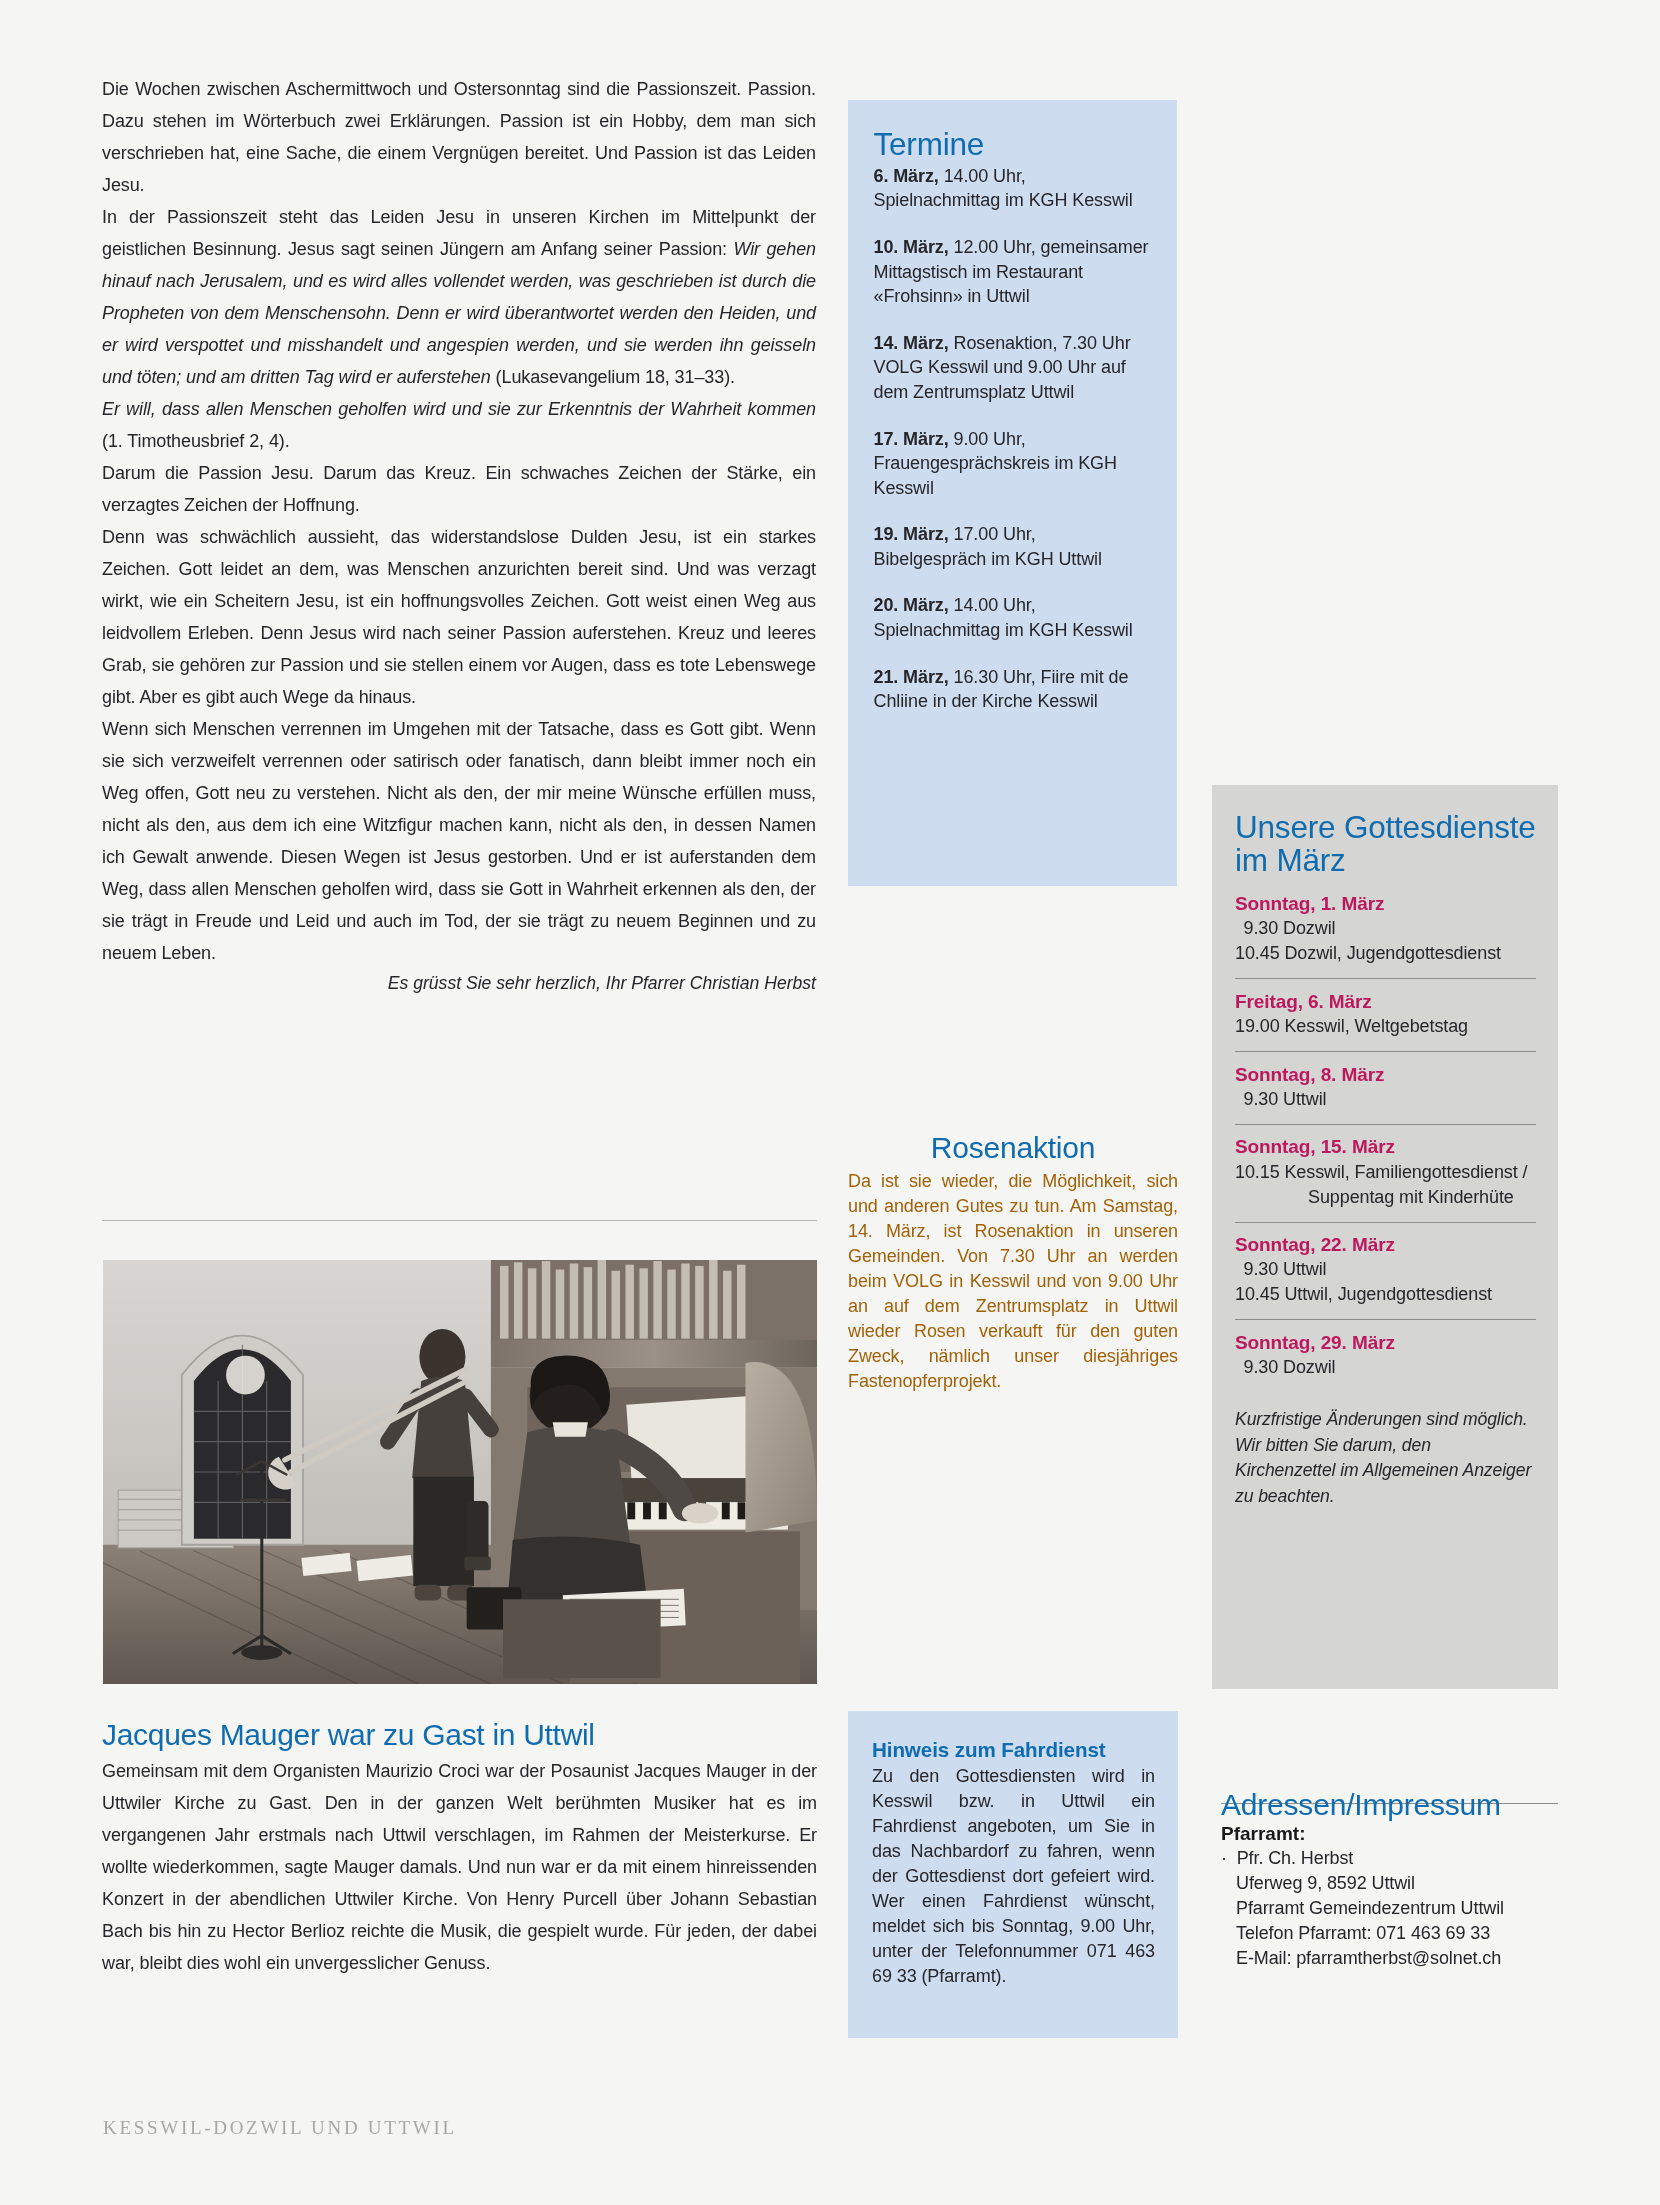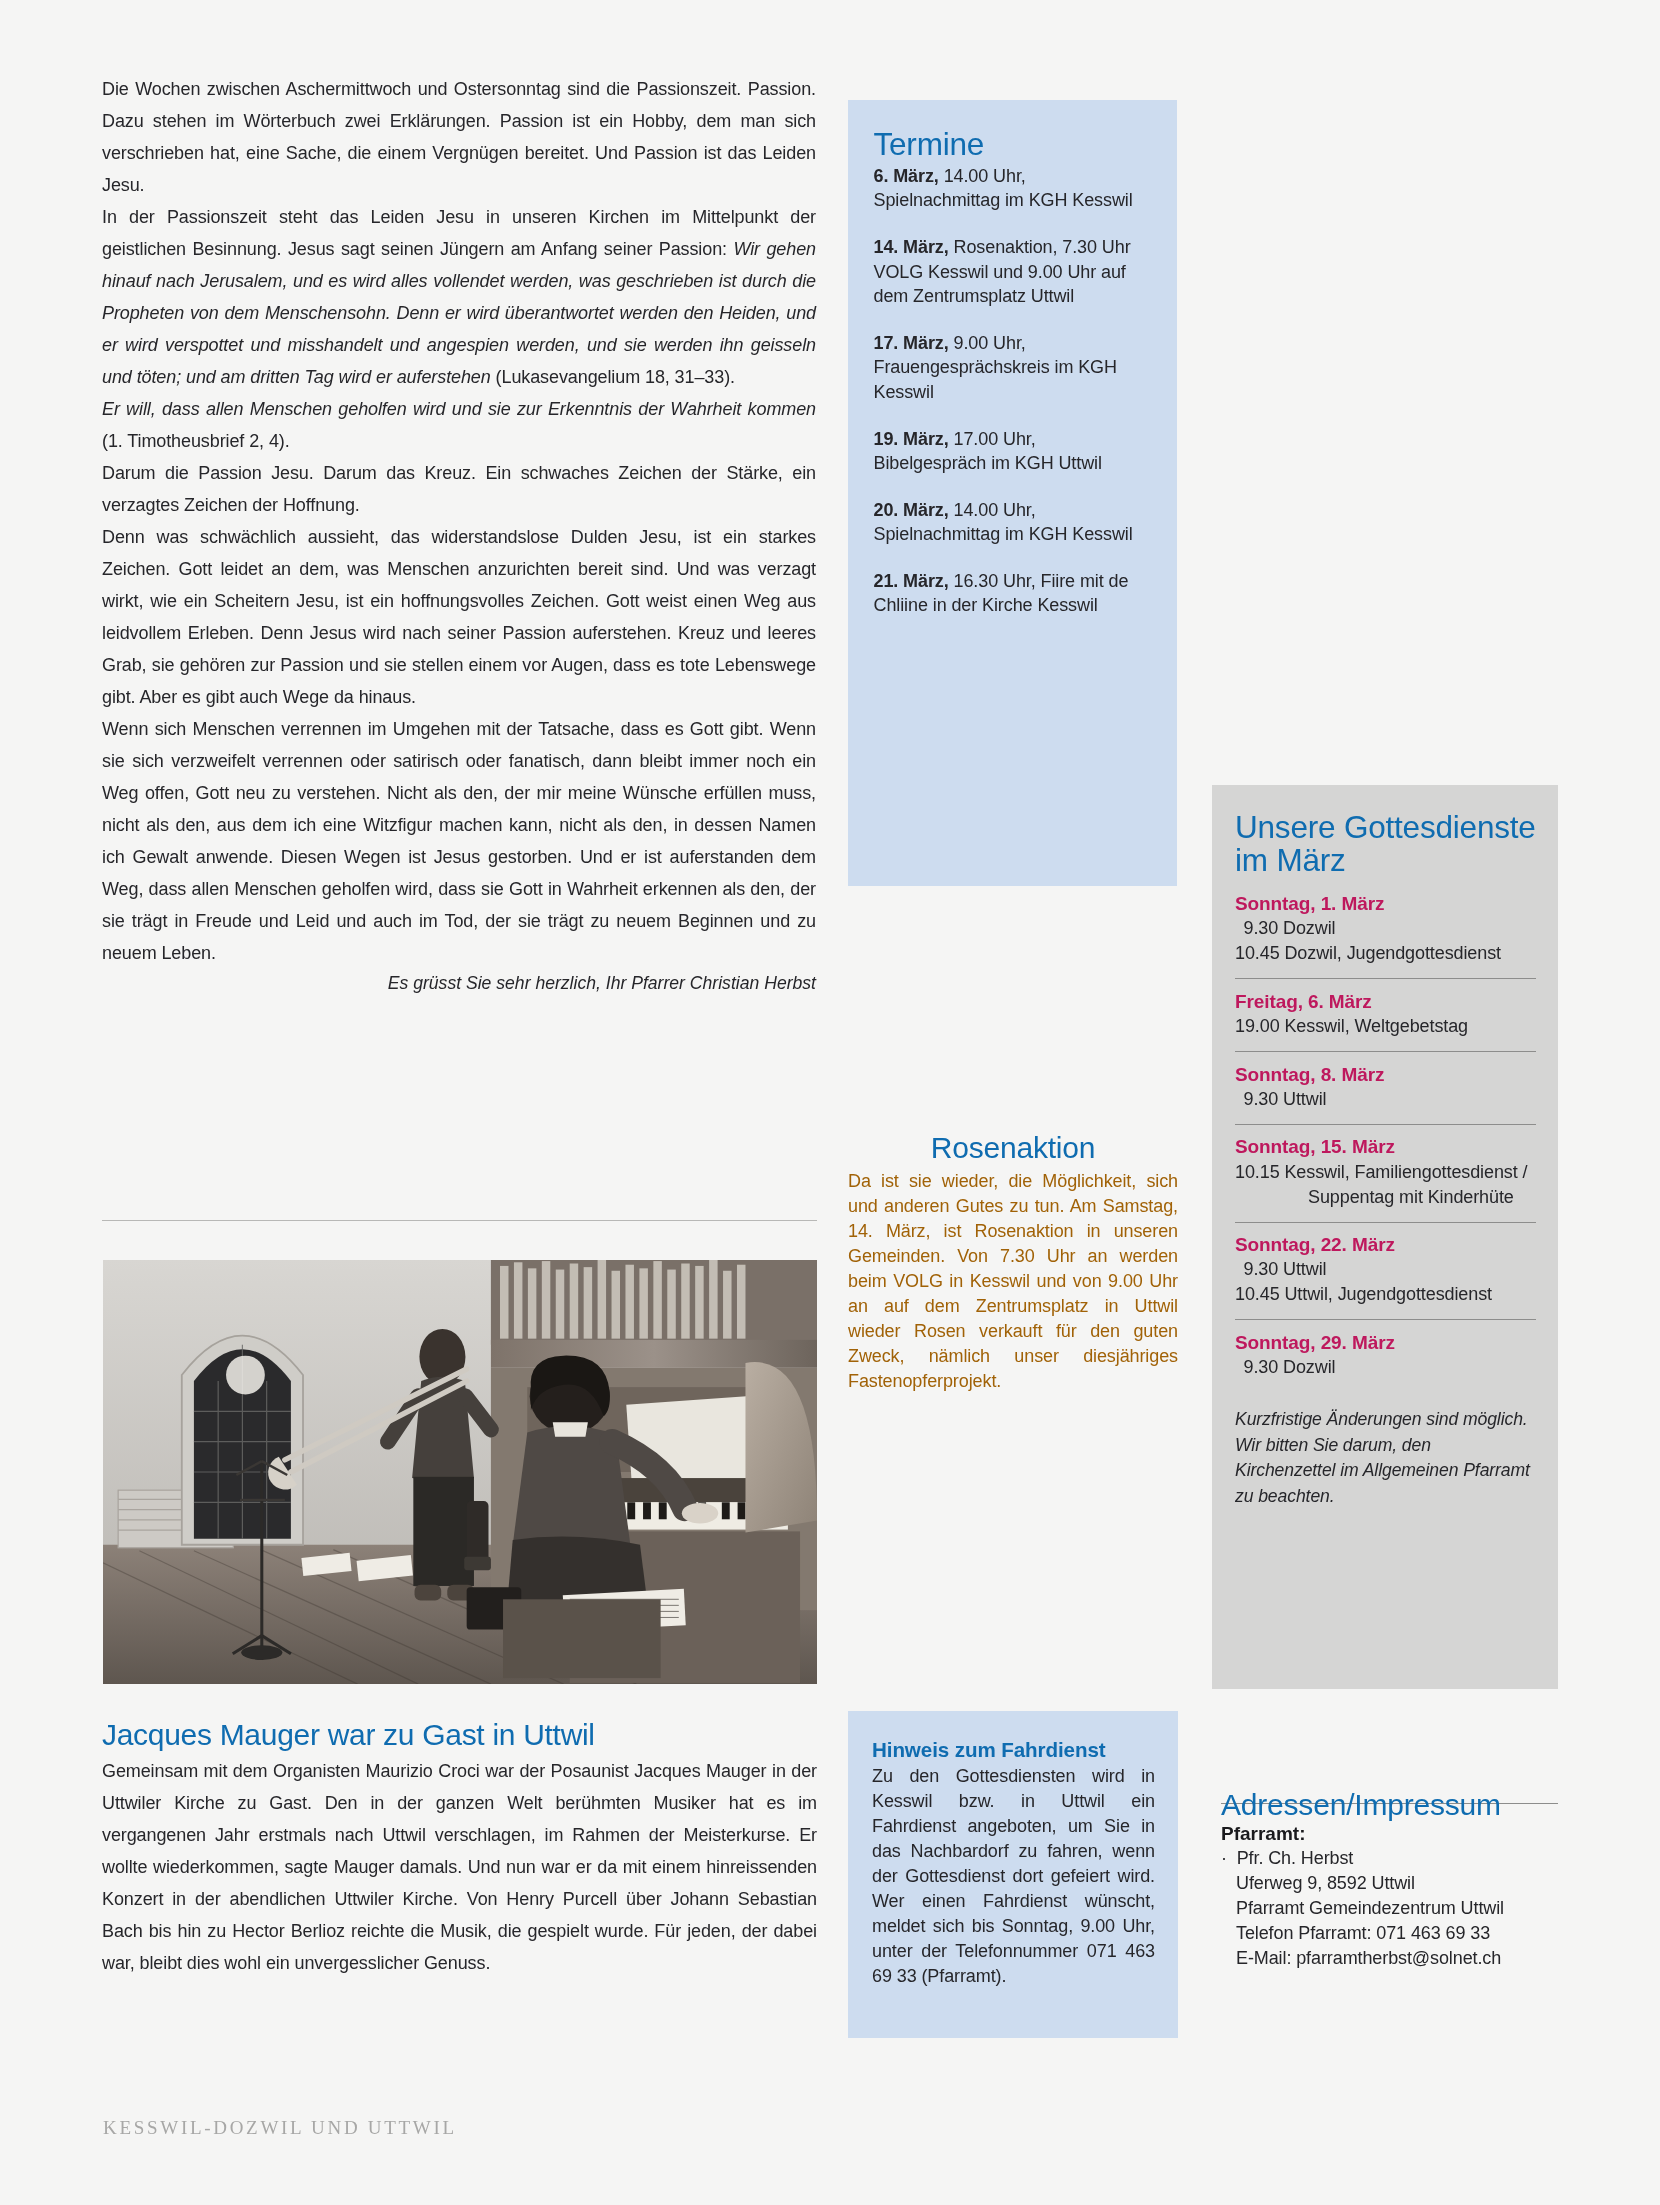--- a/index.html
+++ b/index.html
@@ -346,20 +346,21 @@
     <h2 class="h-blue">Jacques Mauger war zu Gast in Uttwil</h2>
     <p>Gemeinsam mit dem Organisten Maurizio Croci war der Posaunist Jacques Mauger in der Uttwiler Kirche zu Gast. Den in der ganzen Welt berühmten Musiker hat es im vergangenen Jahr erstmals nach Uttwil verschlagen, im Rahmen der Meisterkurse. Er wollte wiederkommen, sagte Mauger damals. Und nun war er da mit einem hinreissenden Konzert in der abendlichen Uttwiler Kirche. Von Henry Purcell über Johann Sebastian Bach bis hin zu Hector Berlioz reichte die Musik, die gespielt wurde. Für jeden, der dabei war, bleibt dies wohl ein unvergesslicher Genuss.</p>
   </div>
 
   <div class="footer">KESSWIL-DOZWIL UND UTTWIL</div>
 
   <div class="box-blue" id="termine-box">
     <div class="box-inner">
       <h2>Termine</h2>
       <p class="termin"><b>6. März,</b><span> 14.00 Uhr, Spielnachmittag im KGH Kesswil</span></p>
+      <p class="termin"><b>10. März,</b><span> 12.00 Uhr, gemeinsamer Mittagstisch im Restaurant «Frohsinn» in Uttwil</span></p>
       <p class="termin"><b>14. März,</b><span> Rosenaktion, 7.30 Uhr VOLG Kesswil und 9.00 Uhr auf dem Zentrumsplatz Uttwil</span></p>
       <p class="termin"><b>17. März,</b><span> 9.00 Uhr, Frauengesprächskreis im KGH Kesswil</span></p>
       <p class="termin"><b>19. März,</b><span> 17.00 Uhr, Bibelgespräch im KGH Uttwil</span></p>
       <p class="termin"><b>20. März,</b><span> 14.00 Uhr, Spielnachmittag im KGH Kesswil</span></p>
       <p class="termin"><b>21. März,</b><span> 16.30 Uhr, Fiire mit de Chliine in der Kirche Kesswil</span></p>
     </div>
   </div>
 
   <div class="rosen">
     <h2>Rosenaktion</h2>
@@ -409,21 +410,21 @@
         <p class="gd-item ind">9.30 Uttwil</p>
         <p class="gd-item">10.45 Uttwil, Jugendgottesdienst</p>
       </div>
       <div class="gd-sep"></div>
 
       <div class="gd-entry">
         <p class="gd-date">Sonntag, 29. März</p>
         <p class="gd-item ind">9.30 Dozwil</p>
       </div>
 
-      <p class="gd-note">Kurzfristige Änderungen sind möglich. Wir bitten Sie darum, den Kirchenzettel im Allgemeinen Pfarramt zu beachten.</p>
+      <p class="gd-note">Kurzfristige Änderungen sind möglich. Wir bitten Sie darum, den Kirchenzettel im Allgemeinen Anzeiger zu beachten.</p>
     </div>
   </div>
 
   <div class="adr-rule"></div>
   <div class="adr">
     <h2>Adressen/Impressum</h2>
     <p class="lbl">Pfarramt:</p>
     <p class="line bullet">Pfr. Ch. Herbst</p>
     <p class="line">Uferweg 9, 8592 Uttwil</p>
     <p class="line">Pfarramt Gemeindezentrum Uttwil</p>

